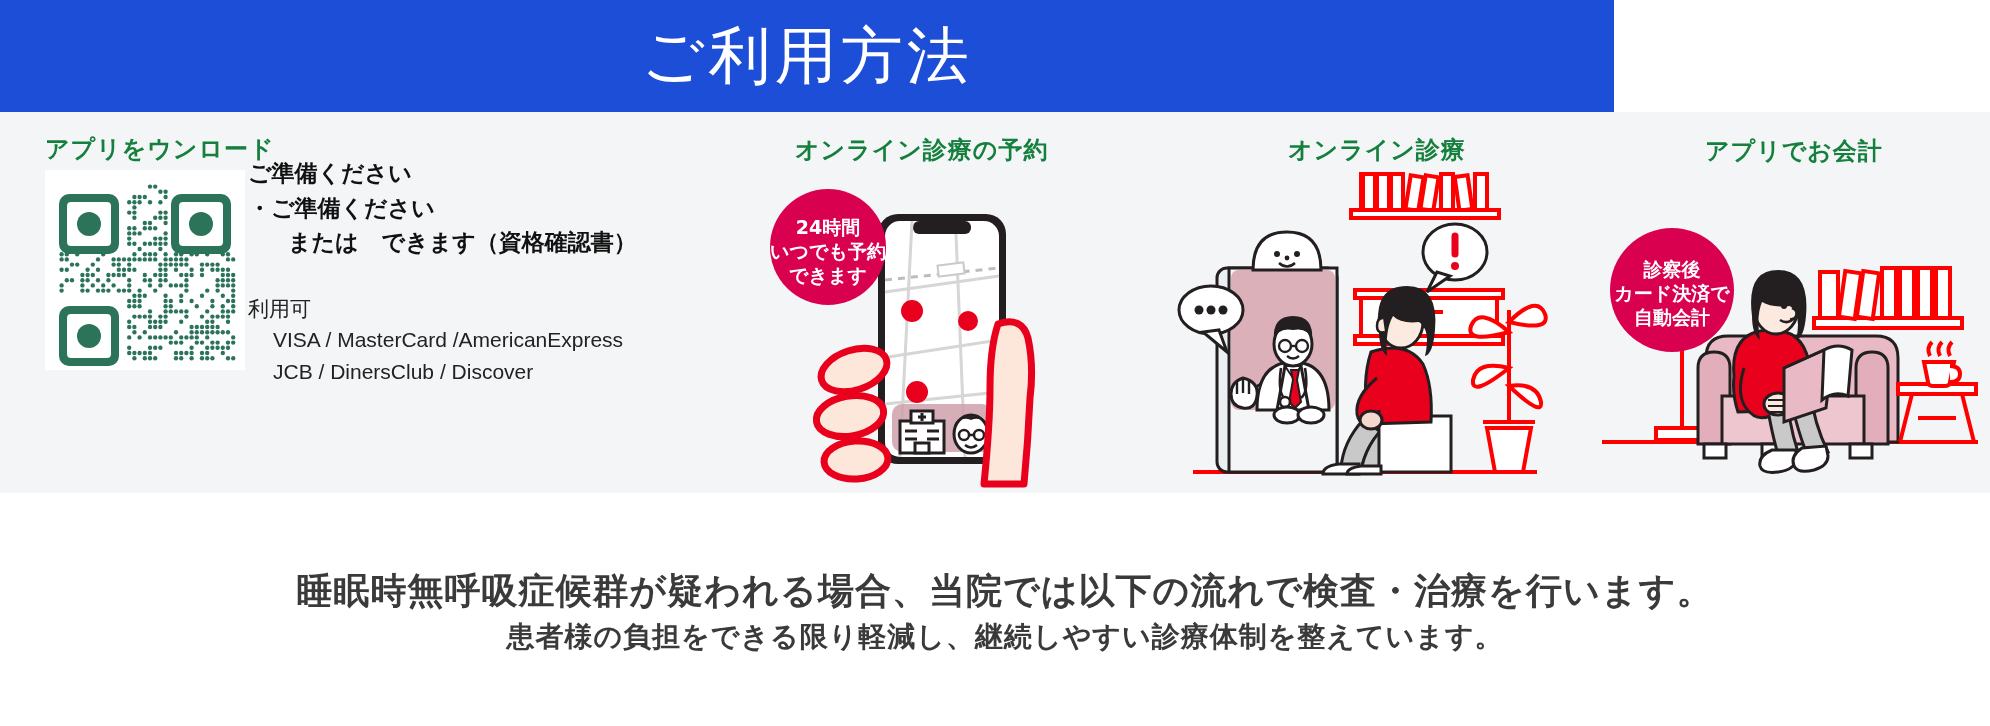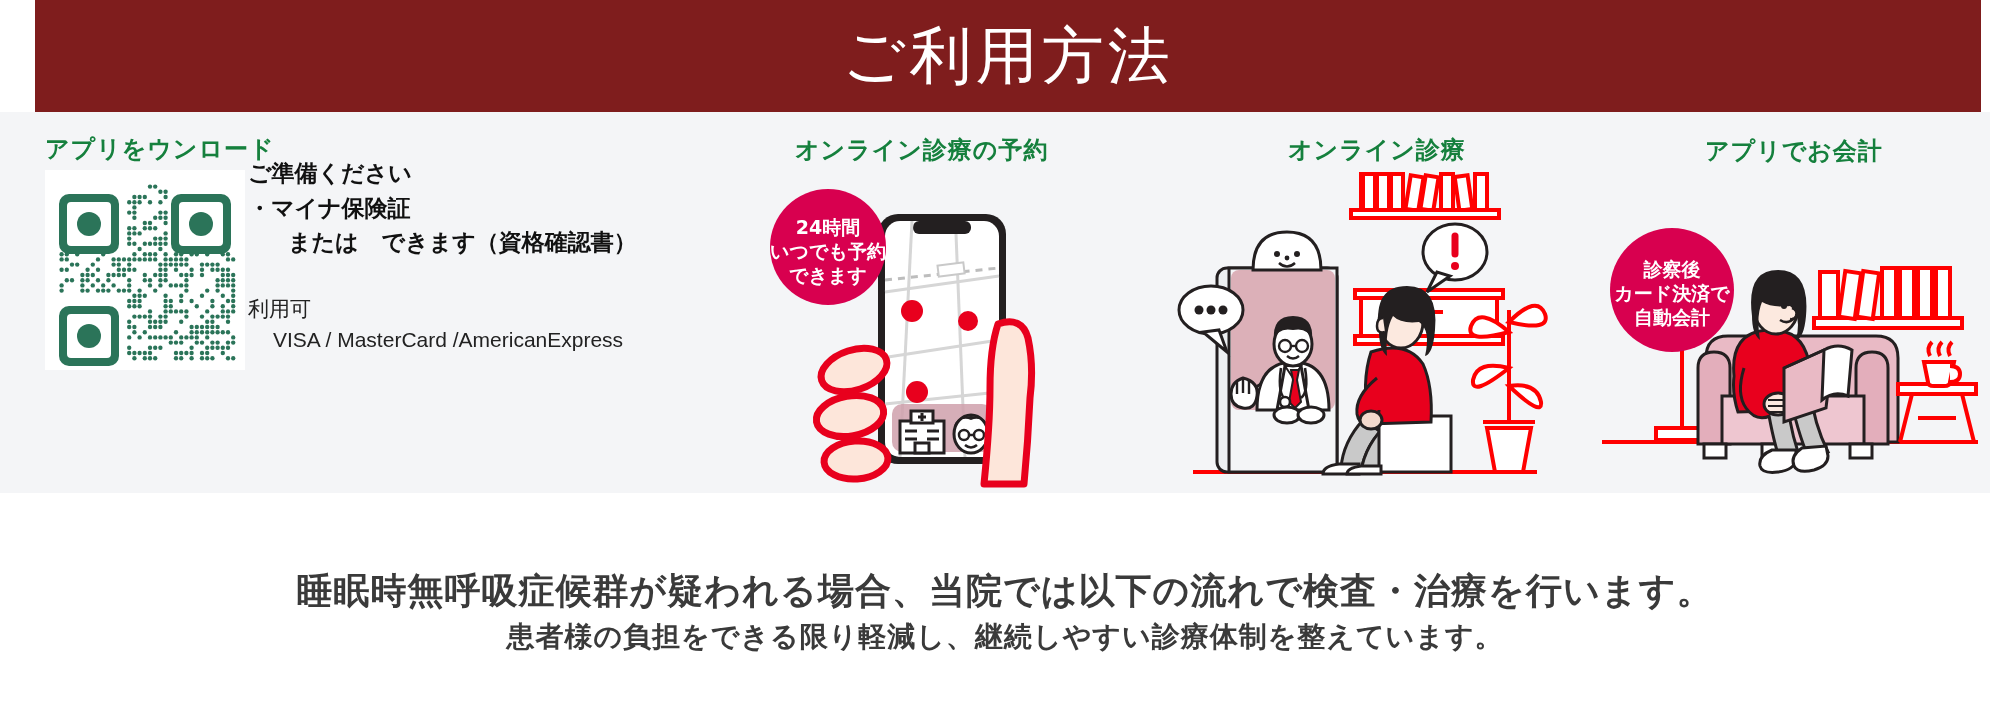--- a/index.html
+++ b/index.html
@@ -6,23 +6,23 @@
   body{
     width:1990px;height:726px;
     background:#ffffff;
     font-family:"Liberation Sans","DejaVu Sans",sans-serif;
     overflow:hidden;
     position:relative;
   }
 
   
   .header{
-    position:absolute;left:0;top:0;width:1946px;height:112px;
-    background:#7f1d1d;
-    display:flex;align-items:center;justify-content:center;margin-left:35px;
+    position:absolute;left:0;top:0;width:1614px;height:112px;
+    background:#1d4ed8;
+    display:flex;align-items:center;justify-content:center;
   }
   .header-title{
     color:#ffffff;
     font-size:62px;
     font-weight:400;
     letter-spacing:4px;
     font-family:"DejaVu Sans","Liberation Sans",sans-serif;
     line-height:1;
   }
 
@@ -426,27 +426,28 @@
           <circle cx="162.2" cy="188.2" r="2.18" fill="#2b7459"></circle>
           <circle cx="167.4" cy="188.2" r="2.18" fill="#2b7459"></circle>
           <circle cx="183.0" cy="188.2" r="2.18" fill="#2b7459"></circle>
           <circle cx="188.2" cy="188.2" r="2.18" fill="#2b7459"></circle>
         </g>
     </svg>
   </div>
 
   <div class="prep-block">
     <div class="prep-head">ご準備ください</div>
-    <div class="prep-line">・マイナ保険証</div>
+    <div class="prep-line">・ご準備ください</div>
     <div class="prep-line indent">または　できます（資格確認書）</div>
   </div>
 
   <div class="avail-block">
     <div class="avail-head">利用可</div>
     <div class="avail-line">VISA / MasterCard /AmericanExpress</div>
+    <div class="avail-line">JCB / DinersClub / Discover</div>
   </div>
 
   <div class="step-title" id="t2">オンライン診療の予約</div>
 
   <svg class="ill" style="left:760px;top:60px;" width="320" height="320" viewBox="0 0 320 320">
 
     <rect x="118" y="42" width="128" height="250" rx="20" fill="#231f20"></rect>
     <rect x="125" y="49" width="114" height="236" rx="15" fill="#ffffff"></rect>
 
     <rect x="153" y="49" width="58" height="13" rx="6" fill="#231f20"></rect>

